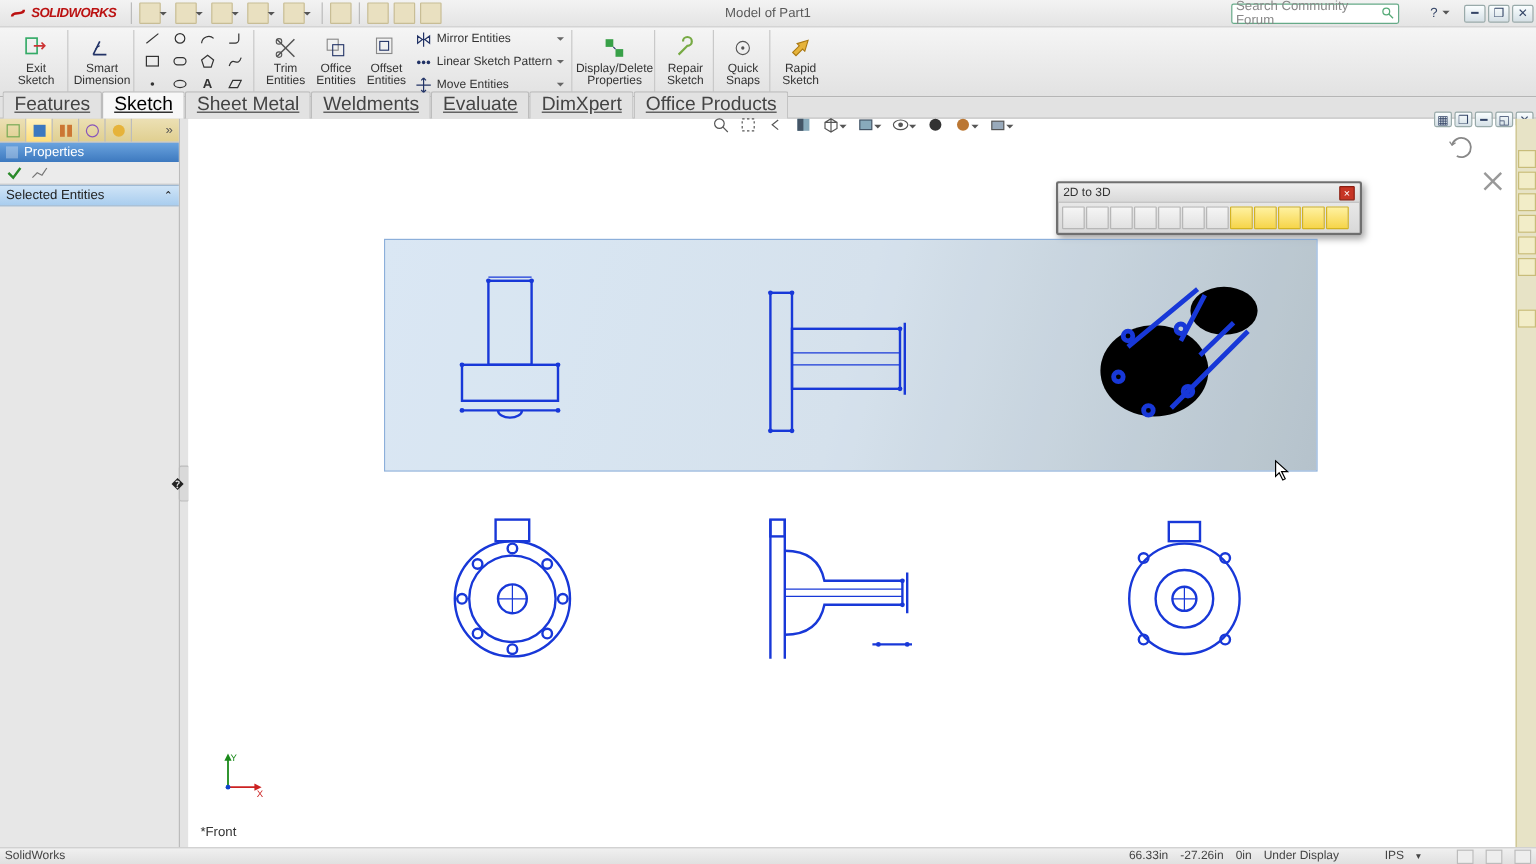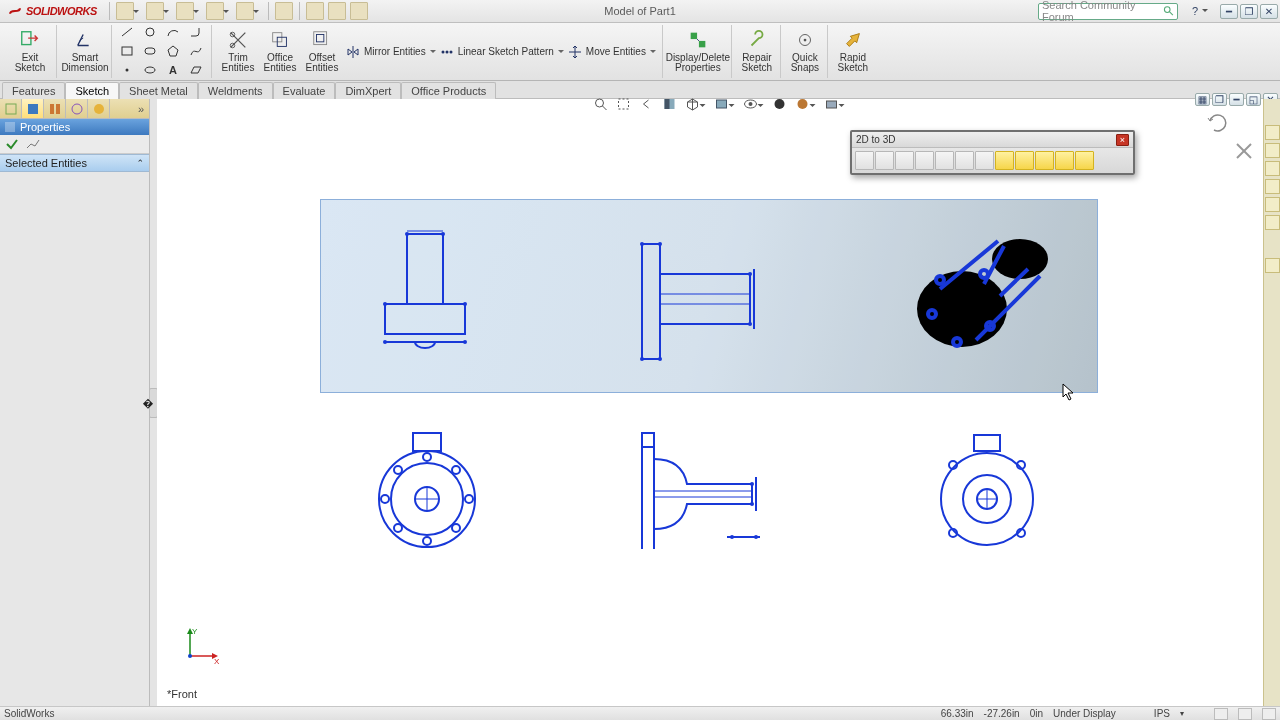--- a/index.html
+++ b/index.html
@@ -8,41 +8,41 @@
 
 .titlebar { height:23px; background:linear-gradient(#f3f3f3,#e4e4e4); display:flex; align-items:center; border-bottom:1px solid #bfbfbf; }
 .titlebar .logo { display:flex; align-items:center; gap:4px; padding:0 8px; font-style:italic; font-weight:bold; color:#b11; letter-spacing:-0.5px; white-space:nowrap; }
 .titlebar .logo svg { width:14px; height:14px; }
 .qatool { width:18px; height:18px; margin:0 2px; background:#e9e0c0; border:1px solid #c8bd95; border-radius:1px; position:relative; }
 .qatool.dd::after { content:''; position:absolute; right:-6px; top:7px; border:3px solid transparent; border-top-color:#555; }
 .qatool.dd { margin-right:10px; }
 .titlebar .doc-title { position:absolute; left:50%; transform:translateX(-50%); color:#5a5a5a; }
 .win-ctrls { margin-left:auto; display:flex; align-items:center; gap:2px; padding-right:2px; }
 .win-btn { width:18px; height:15px; border:1px solid #9aa; background:linear-gradient(#fafeff,#d5e0e6); border-radius:2px; display:flex; align-items:center; justify-content:center; font-size:10px; color:#346; }
-.search-forum { width:140px; height:17px; border:1px solid #6a8; background:#fff; border-radius:2px; display:flex; align-items:center; padding:0 3px; color:#888; margin-right:6px;justify-content:center; }
+.search-forum { width:140px; height:17px; border:1px solid #6a8; background:#fff; border-radius:2px; display:flex; align-items:center; padding:0 3px; color:#888; margin-right:18px;justify-content:center; }
 .search-forum svg { width:12px; height:12px; margin-left:auto; fill:#5a7; }
 .help-dd { width:18px; height:16px; display:flex; align-items:center; justify-content:center; color:#346; margin-right:4px; position:relative; }
 .help-dd::after{content:'';position:absolute;right:-4px;top:6px;border:3px solid transparent;border-top-color:#555;}
 .sep { width:1px; height:18px; background:#bbb; margin:0 4px; }
 
 
 .ribbon { height:58px; background:linear-gradient(#f5f5f5,#e2e2e2); border-bottom:1px solid #b5b5b5; display:flex; align-items:stretch; padding:2px 4px; gap:2px; }
 .rb-group { display:flex; align-items:center; padding:0 4px; border-right:1px solid #c9c9c9; }
 .big-btn { width:44px; height:52px; display:flex; flex-direction:column; align-items:center; justify-content:flex-end; padding:2px 1px 3px; border:1px solid transparent; border-radius:2px; gap:2px; text-align:center; font-size:10px; color:#333; line-height:1.05; }
 .big-btn .ico { width:24px; height:24px; }
 .grid2 { display:grid; grid-template-columns:repeat(4,20px); grid-auto-rows:18px; gap:1px 3px; align-content:center; }
 .grid2 .sm { width:18px; height:16px; border:1px solid transparent; border-radius:1px; display:flex; align-items:center; justify-content:center; }
-.menu-list { display:flex; flex-direction:row; justify-content:center; gap:2px; padding-left:4px; }
+.menu-list { display:flex; flex-direction:column; justify-content:center; gap:2px; padding-left:4px; }
 .menu-list .row { display:flex; align-items:center; gap:4px; font-size:10px; color:#333; height:17px; padding-right:12px; position:relative; }
 .menu-list .row::after { content:''; position:absolute; right:2px; top:7px; border:3px solid transparent; border-top-color:#666; }
 .menu-list .ic { width:14px; height:14px; }
 
 
 .cm-tabs { height:18px; background:#e2e2e2; display:flex; align-items:flex-end; border-bottom:1px solid #bcbcbc; padding-left:2px; gap:0; }
-.cm-tab { padding:2px 9px; font-size:11px; color:#444; background:#e2e2e2; border:1px solid #bcbcbc; border-bottom:none; margin-bottom:-1px; border-top-left-radius:2px; border-top-right-radius:2px; }
+.cm-tab { padding:2px 9px; font-size:16px; color:#444; background:#e2e2e2; border:1px solid #bcbcbc; border-bottom:none; margin-bottom:-1px; border-top-left-radius:2px; border-top-right-radius:2px;text-decoration:underline; }
 .cm-tab.active { background:#f7f7f7; color:#000; }
 
 
 .workspace { position:absolute; top:99px; bottom:14px; left:0; right:0; display:flex; }
 .fm-panel { width:150px; background:#e7e7e7; border-right:1px solid #bcbcbc; display:flex; flex-direction:column; }
 .fm-tabs { height:20px; display:flex; border-bottom:1px solid #bcbcbc; background:linear-gradient(#ece0b4,#e0cf90); }
 .fm-tab { width:22px; border-right:1px solid #bcbcbc; display:flex; align-items:center; justify-content:center; }
 .fm-tab.active { background:linear-gradient(#fff2c0,#ffde7a); }
 .fm-tabs .chev { margin-left:auto; width:16px; display:flex; align-items:center; justify-content:center; color:#555;}
 .props-hdr { background:linear-gradient(#6aa3de,#3d79bf); color:#fff; padding:2px 4px; display:flex; align-items:center; gap:4px; font-size:11px; }
@@ -59,21 +59,21 @@
 .hud-btn { width:18px; height:18px; border:1px solid transparent; border-radius:2px; display:flex; align-items:center; justify-content:center; position:relative; }
 .hud-btn.dd::after { content:''; position:absolute; right:-5px; top:8px; border:3px solid transparent; border-top-color:#555; }
 .hud-btn.dd { margin-right:6px; }
 .doc-ctrls { position:absolute; top:-6px; right:2px; display:flex; gap:2px; }
 .right-bar { position:absolute; top:0; right:0; width:17px; background:#e7e3c6; border-left:1px solid #cbc28d; height:100%; display:flex; flex-direction:column; align-items:center; padding-top:26px; gap:3px; }
 .right-bar .rb { width:15px; height:15px; background:#f2edc8; border:1px solid #c8bc7a; }
 .corner-x { position:absolute; top:40px; right:24px; width:24px; height:24px; color:#777; display:flex; align-items:center; justify-content:center; }
 .corner-rot { position:absolute; top:10px; right:48px; width:28px; height:28px; }
 
 
-.tb2d3d { position:absolute; top:31px; right:145px; width:285px; border:2px solid #6f6f6f; background:linear-gradient(#f1f1f1,#d8d8d8); box-shadow:2px 3px 6px rgba(0,0,0,.35); border-radius:2px; }
+.tb2d3d { position:absolute; top:52px; right:145px; width:255px; border:2px solid #6f6f6f; background:linear-gradient(#f1f1f1,#d8d8d8); box-shadow:2px 3px 6px rgba(0,0,0,.35); border-radius:2px; }
 .tb2d3d .hdr { height:16px; background:linear-gradient(#eeeeee,#d9d9d9); display:flex; align-items:center; padding:0 4px; font-size:10px; color:#333; border-bottom:1px solid #bcbcbc; }
 .tb2d3d .hdr .cls { margin-left:auto; width:13px; height:12px; background:#c63525; border:1px solid #8a1e11; color:#fff; font-size:9px; line-height:10px; text-align:center; border-radius:1px; }
 .tb2d3d .row { display:flex; padding:3px; gap:1px; }
 .tb2d3d .row .b { width:19px; height:19px; border:1px solid #b7b7b7; background:linear-gradient(#f5f5f5,#e1e1e1); border-radius:1px; }
 .tb2d3d .row .b.y { background:linear-gradient(#fff1a0,#f6d54a); border-color:#d4b320; }
 
 
 .sel-rect { position:absolute; left:163px; top:100px; width:778px; height:194px; border:1px solid #7aa3d4; background:linear-gradient(105deg,#d4e4f3 0%,#cfddea 50%,#aab9c3 100%); opacity:.86; }
 .sketch { position:absolute; }
 .sketch path, .sketch circle, .sketch line, .sketch rect { stroke:#1838d8; fill:none; stroke-width:2; }

